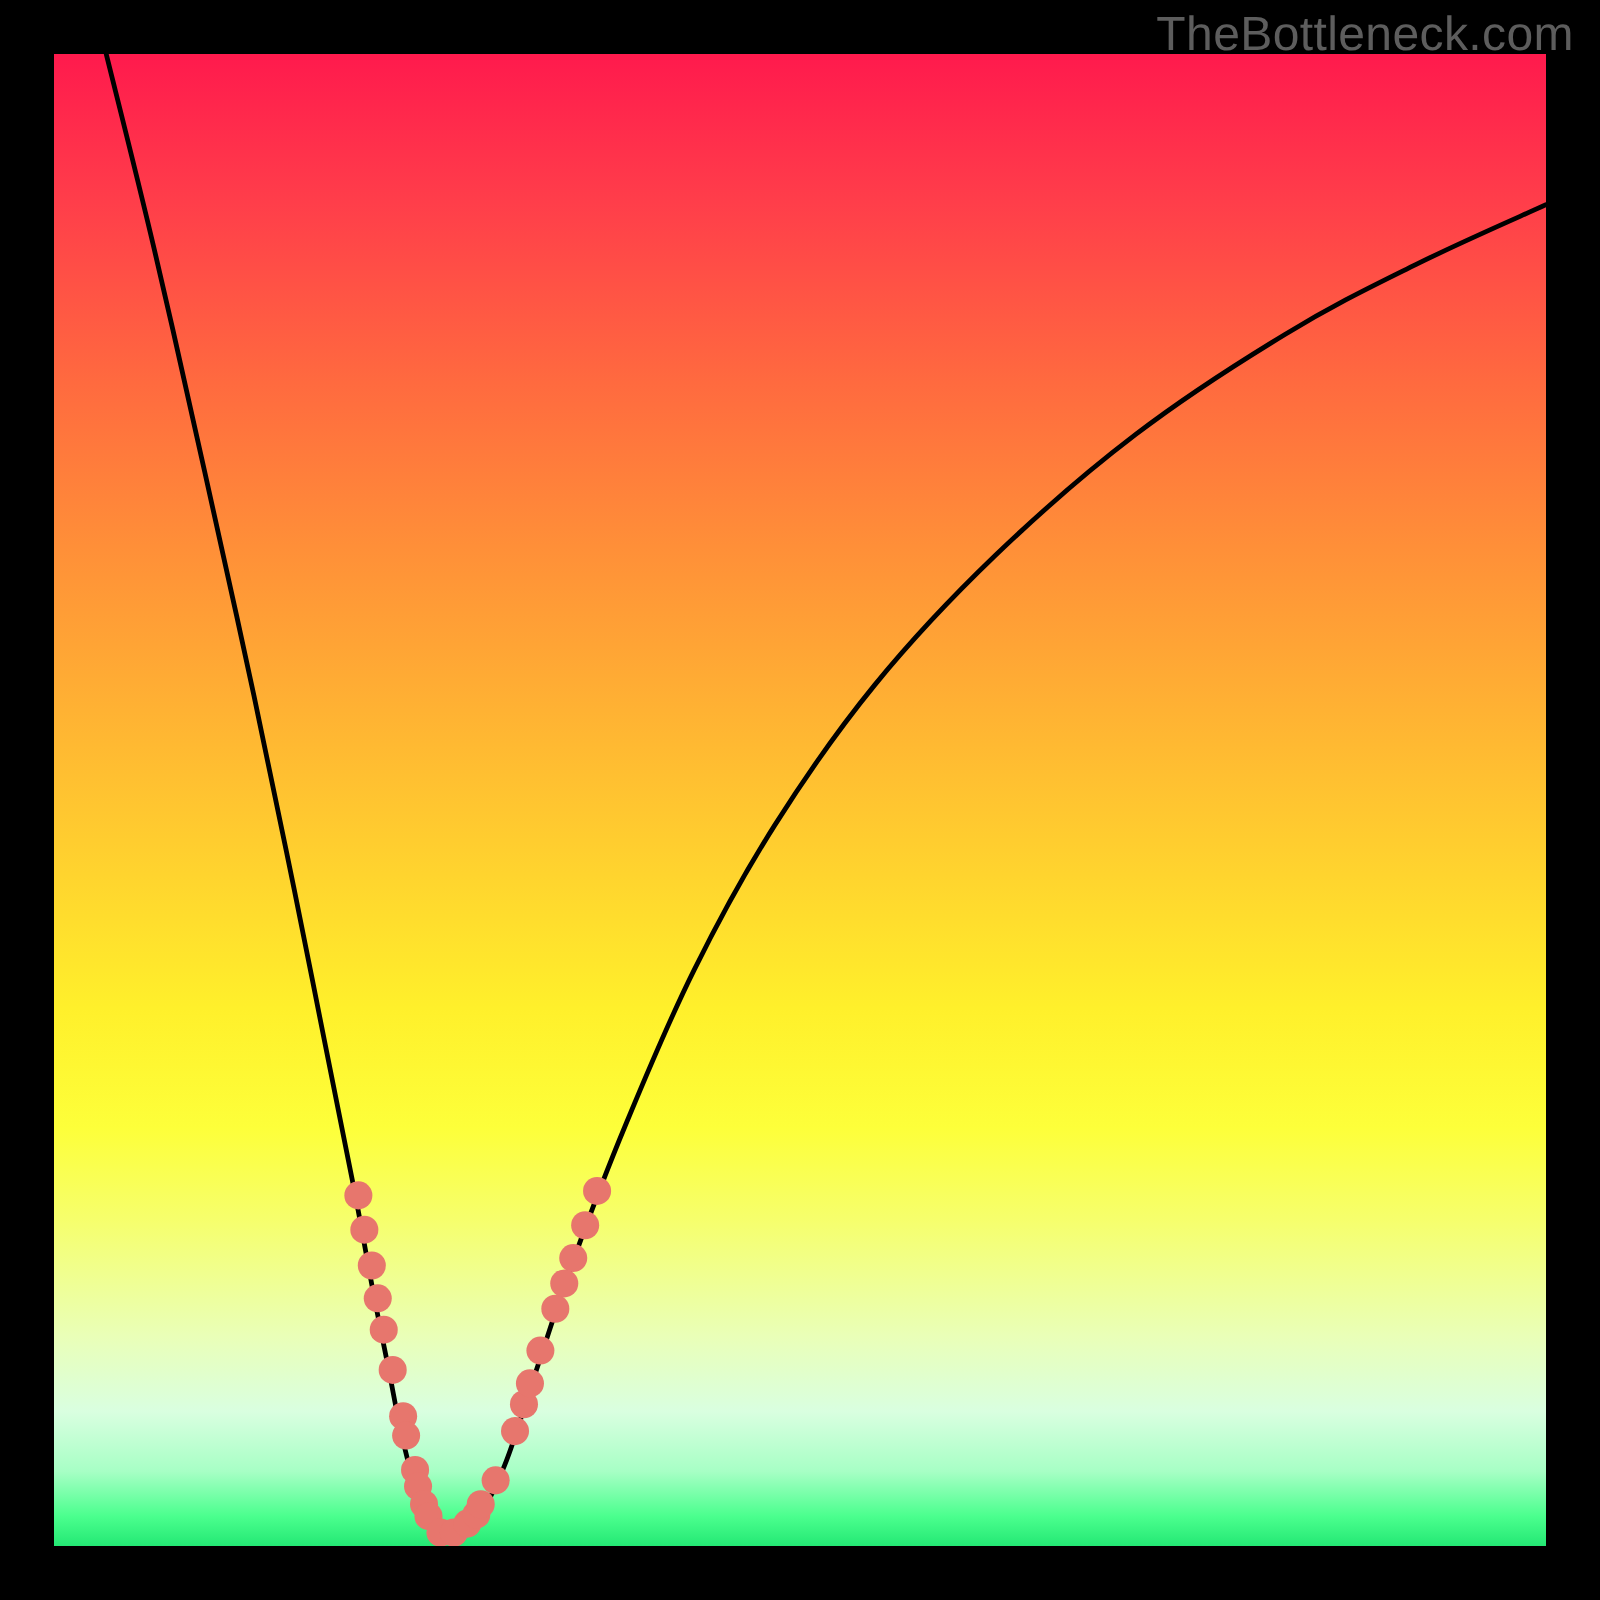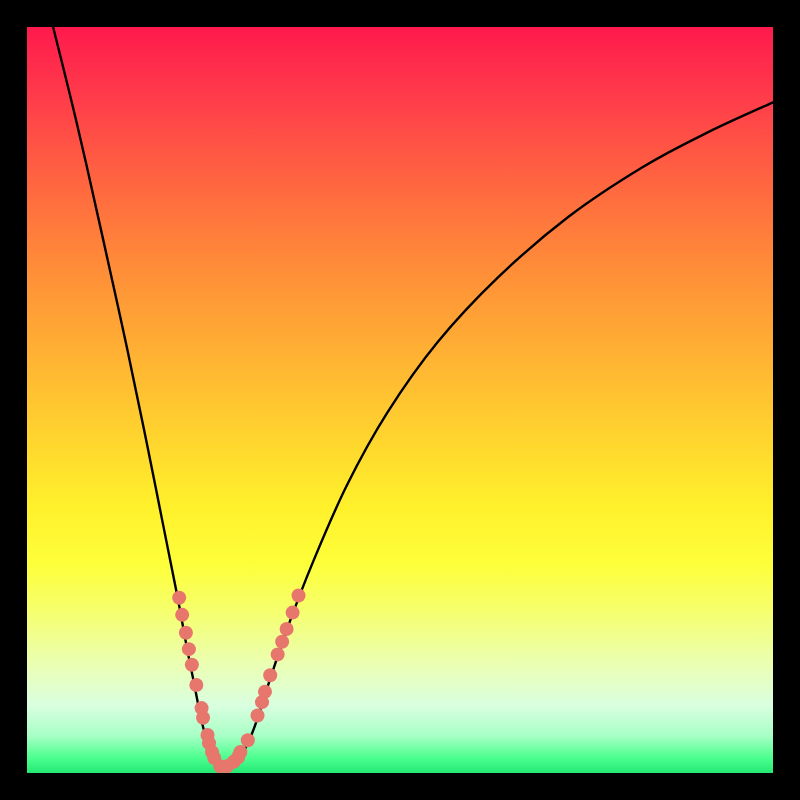--- a/index.html
+++ b/index.html
@@ -103,13 +103,14 @@
           <circle cx="237.97" cy="664.69" r="7.01" fill="#e7766d"></circle>
           <circle cx="243.20" cy="648.27" r="7.01" fill="#e7766d"></circle>
           <circle cx="250.66" cy="627.39" r="7.01" fill="#e7766d"></circle>
           <circle cx="255.13" cy="614.70" r="7.01" fill="#e7766d"></circle>
           <circle cx="259.61" cy="602.02" r="7.01" fill="#e7766d"></circle>
           <circle cx="265.58" cy="585.61" r="7.01" fill="#e7766d"></circle>
           <circle cx="271.54" cy="568.45" r="7.01" fill="#e7766d"></circle>
         </g>
     </svg>
   </div>
+  <div class="watermark">TheBottleneck.com</div>
 </div>
 
 </body></html>

